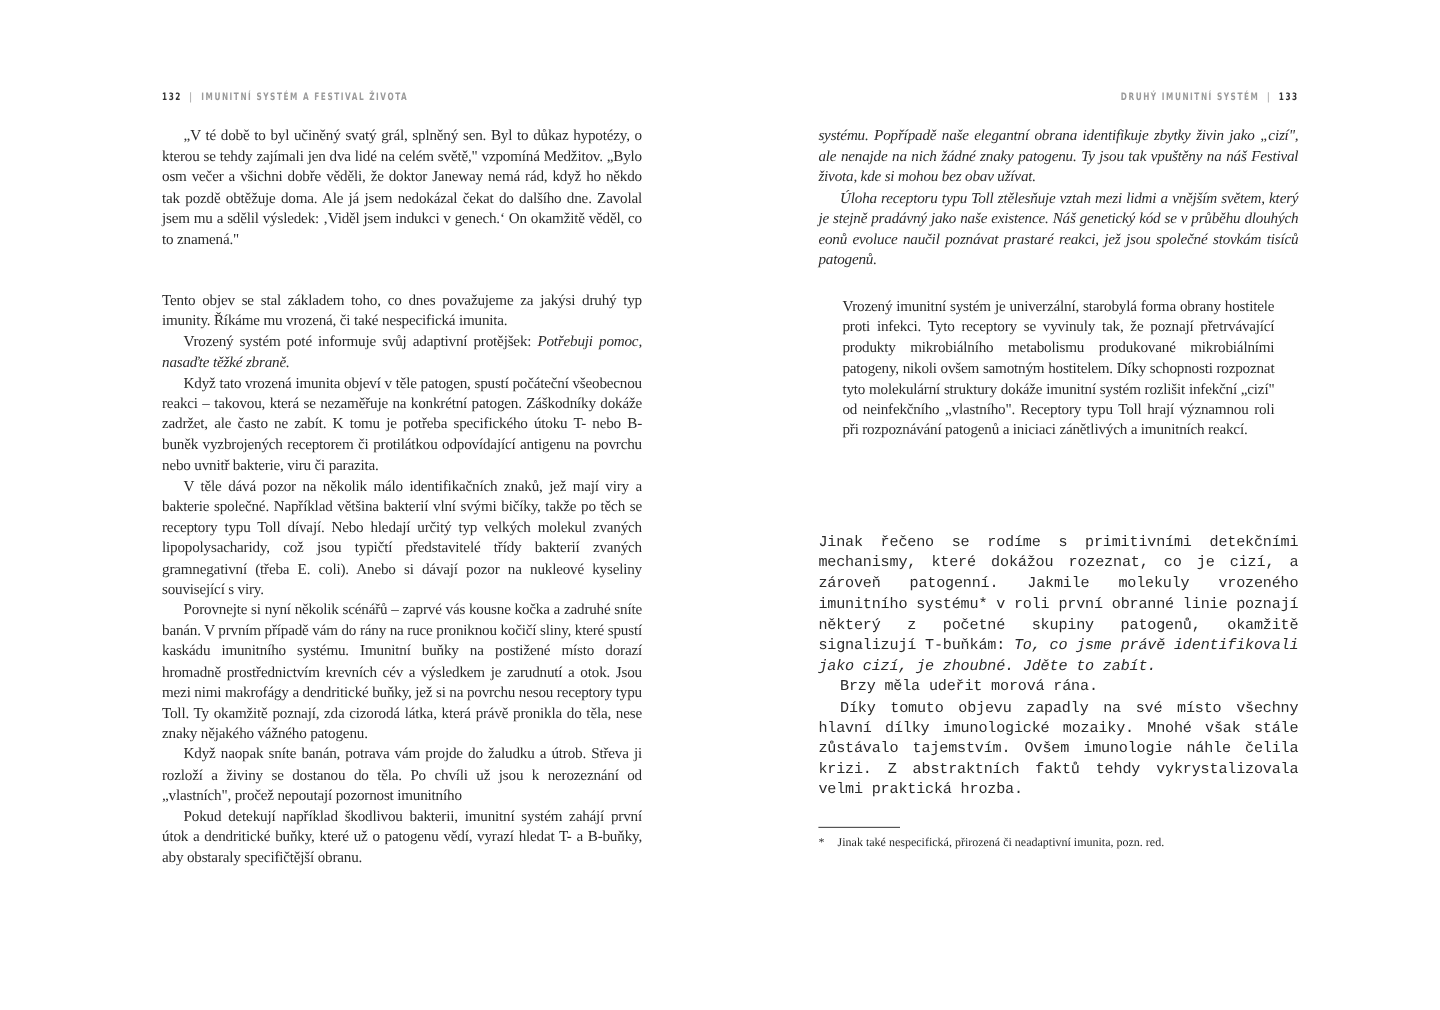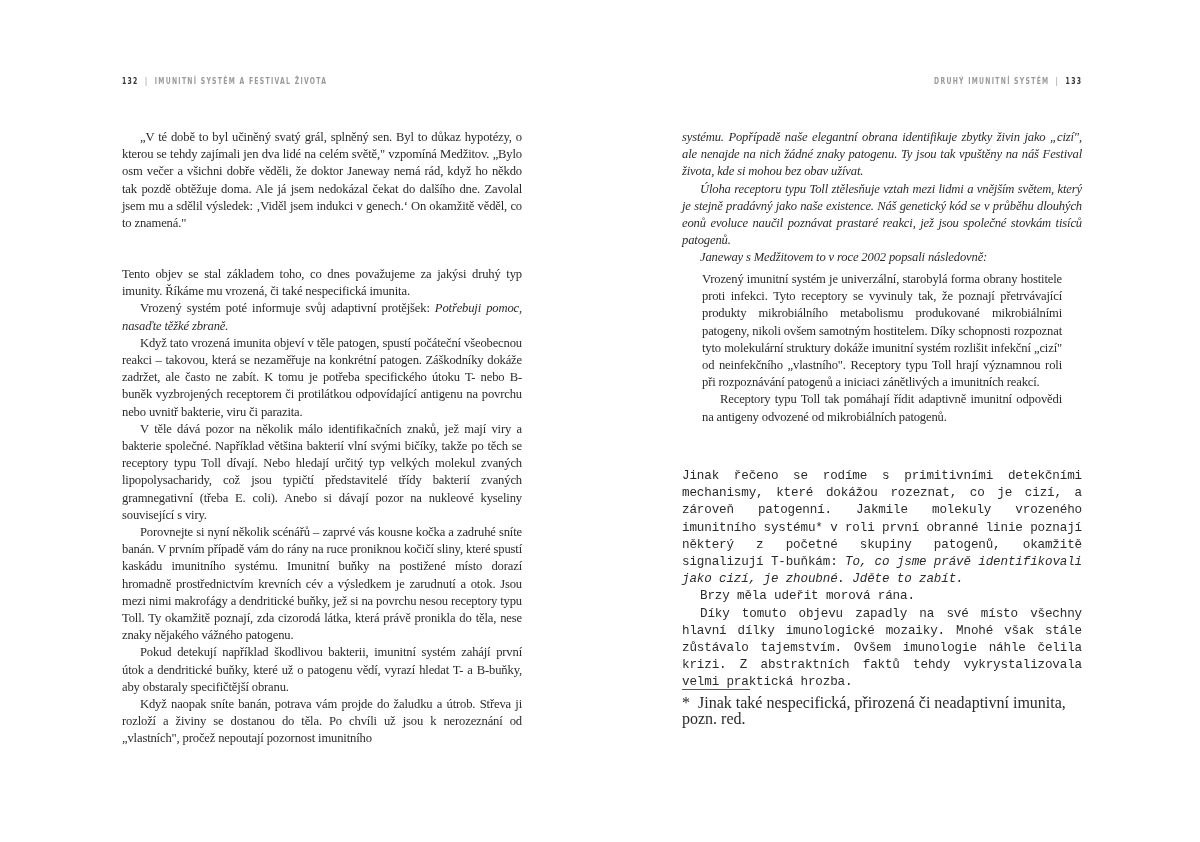--- a/index.html
+++ b/index.html
@@ -1,80 +1,78 @@
 <!DOCTYPE html>
 <html><head>
   <meta charset="utf-8">
   <style>
     html, body { margin: 0; padding: 0; }
     body {
       width: 1200px; height: 842px; background: #ffffff; position: relative; overflow: hidden;
       font-family: "DejaVu Serif", serif; color: #2b2b2b;
     }
     .page { position: absolute; top: 0; height: 842px; }
-    .page.left { left: 122px; width: 400px; }
+    .page.left { left: 135px; width: 400px; }
     .page.right { left: 682px; width: 400px; }
     .running-head {
       position: absolute; top: 76px; font-family: "DejaVu Sans Condensed", "DejaVu Sans", sans-serif;
       font-size: 8.5px; letter-spacing: 1.6px; color: #9a9a9a; font-weight: bold; white-space: nowrap;
       transform: scaleX(0.8); transform-origin: left center;
     }
     .page.right .running-head { right: 0; transform-origin: right center; }
     .running-head .num { color: #333; font-weight: bold; }
     .running-head .sep { color: #888; margin: 0 8px; font-weight: normal; }
     .text {
       position: absolute; left: 0; width: 400px;
       font-size: 11.2px; line-height: 17.2px; text-align: justify; letter-spacing: -0.15px;
-      font-family: "Liberation Serif", serif; font-size: 12.6px; margin-top: 24px;
+      font-family: "Liberation Serif", serif; font-size: 12.6px;
     }
     .text p { margin: 0; text-indent: 18px; }
     .text p.noindent { text-indent: 0; }
     .text em { font-style: italic; }
     .blockquote { padding-left: 20px; width: 360px; }
     .footnote-rule { position: absolute; left: 0; top: 689px; width: 68px; border-top: 1px solid #555; }
-    .footnote { position: absolute; left: 0; top: 695px; width: 400px; font-family: "Liberation Serif", serif; font-size: 16px; line-height: 16px; }
+    .footnote { position: absolute; left: 0; top: 695px; width: 400px; font-family: "Liberation Serif", serif; font-size: 10px; line-height: 16px; }
     .footnote .mark { display: inline-block; width: 16px; }
   </style>
 </head>
 <body>
 
 <div class="page left">
   <div class="running-head">
     <span class="num">132</span><span class="sep">|</span><span>IMUNITNÍ SYSTÉM A FESTIVAL ŽIVOTA</span>
   </div>
 
   <div class="text" style="top:105px;">
     <p>„V té době to byl učiněný svatý grál, splněný sen. Byl to důkaz hypotézy, o kterou se tehdy zajímali jen dva lidé na celém světě," vzpomíná Medžitov. „Bylo osm večer a všichni dobře věděli, že doktor Janeway nemá rád, když ho někdo tak pozdě obtěžuje doma. Ale já jsem nedokázal čekat do dalšího dne. Zavolal jsem mu a sdělil výsledek: ‚Viděl jsem indukci v genech.‘ On okamžitě věděl, co to znamená."</p>
   </div>
 
   <div class="text" style="top:242px;">
     <p class="noindent">Tento objev se stal základem toho, co dnes považujeme za jakýsi druhý typ imunity. Říkáme mu vrozená, či také nespecifická imunita.</p>
     <p><span>Vrozený systém poté informuje svůj adaptivní protějšek: </span><em>Potřebuji pomoc, nasaďte těžké zbraně.</em></p>
     <p>Když tato vrozená imunita objeví v těle patogen, spustí počáteční všeobecnou reakci – takovou, která se nezaměřuje na konkrétní patogen. Záškodníky dokáže zadržet, ale často ne zabít. K tomu je potřeba specifického útoku T- nebo B-buněk vyzbrojených receptorem či protilátkou odpovídající antigenu na povrchu nebo uvnitř bakterie, viru či parazita.</p>
     <p>V těle dává pozor na několik málo identifikačních znaků, jež mají viry a bakterie společné. Například většina bakterií vlní svými bičíky, takže po těch se receptory typu Toll dívají. Nebo hledají určitý typ velkých molekul zvaných lipopolysacharidy, což jsou typičtí představitelé třídy bakterií zvaných gramnegativní (třeba E. coli). Anebo si dávají pozor na nukleové kyseliny související s viry.</p>
     <p>Porovnejte si nyní několik scénářů – zaprvé vás kousne kočka a zadruhé sníte banán. V prvním případě vám do rány na ruce proniknou kočičí sliny, které spustí kaskádu imunitního systému. Imunitní buňky na postižené místo dorazí hromadně prostřednictvím krevních cév a výsledkem je zarudnutí a otok. Jsou mezi nimi makrofágy a dendritické buňky, jež si na povrchu nesou receptory typu Toll. Ty okamžitě poznají, zda cizorodá látka, která právě pronikla do těla, nese znaky nějakého vážného patogenu.</p>
+    <p>Když naopak sníte banán, potrava vám projde do žaludku a útrob. Střeva ji rozloží a živiny se dostanou do těla. Po chvíli už jsou k nerozeznání od „vlastních", pročež nepoutají pozornost imunitního</p>
     <p>Pokud detekují například škodlivou bakterii, imunitní systém zahájí první útok a dendritické buňky, které už o patogenu vědí, vyrazí hledat T- a B-buňky, aby obstaraly specifičtější obranu.</p>
-    <p>Když naopak sníte banán, potrava vám projde do žaludku a útrob. Střeva ji rozloží a živiny se dostanou do těla. Po chvíli už jsou k nerozeznání od „vlastních", pročež nepoutají pozornost imunitního</p>
   </div>
 </div>
 
 <div class="page right">
   <div class="running-head">
     <span>DRUHÝ IMUNITNÍ SYSTÉM</span><span class="sep">|</span><span class="num">133</span>
   </div>
 
   <div class="text" style="top:105px;font-style:italic;">
     <p class="noindent">systému. Popřípadě naše elegantní obrana identifikuje zbytky živin jako „cizí", ale nenajde na nich žádné znaky patogenu. Ty jsou tak vpuštěny na náš Festival života, kde si mohou bez obav užívat.</p>
     <p>Úloha receptoru typu Toll ztělesňuje vztah mezi lidmi a vnějším světem, který je stejně pradávný jako naše existence. Náš genetický kód se v průběhu dlouhých eonů evoluce naučil poznávat prastaré reakci, jež jsou společné stovkám tisíců patogenů.</p>
-    <p>Janeway s Medžitovem to v roce 2002 popsali následovně:</p>
   </div>
 
   <div class="text blockquote" style="top:247px;">
     <p class="noindent">Vrozený imunitní systém je univerzální, starobylá forma obrany hostitele proti infekci. Tyto receptory se vyvinuly tak, že poznají přetrvávající produkty mikrobiálního metabolismu produkované mikrobiálními patogeny, nikoli ovšem samotným hostitelem. Díky schopnosti rozpoznat tyto molekulární struktury dokáže imunitní systém rozlišit infekční „cizí" od neinfekčního „vlastního". Receptory typu Toll hrají významnou roli při rozpoznávání patogenů a iniciaci zánětlivých a imunitních reakcí.</p>
-    <p>Receptory typu Toll tak pomáhají řídit adaptivně imunitní odpovědi na antigeny odvozené od mikrobiálních patogenů.</p>
   </div>
 
   <div class="text" style="top:444px;font-family:Liberation Mono, monospace;">
     <p class="noindent"><span>Jinak řečeno se rodíme s primitivními detekčními mechanismy, které dokážou rozeznat, co je cizí, a zároveň patogenní. Jakmile molekuly vrozeného imunitního systému* v roli první obranné linie poznají některý z početné skupiny patogenů, okamžitě signalizují T-buňkám: </span><em>To, co jsme právě identifikovali jako cizí, je zhoubné. Jděte to zabít.</em></p>
     <p>Brzy měla udeřit morová rána.</p>
     <p>Díky tomuto objevu zapadly na své místo všechny hlavní dílky imunologické mozaiky. Mnohé však stále zůstávalo tajemstvím. Ovšem imunologie náhle čelila krizi. Z abstraktních faktů tehdy vykrystalizovala velmi praktická hrozba.</p>
   </div>
 
 
   <div class="footnote-rule"></div>

